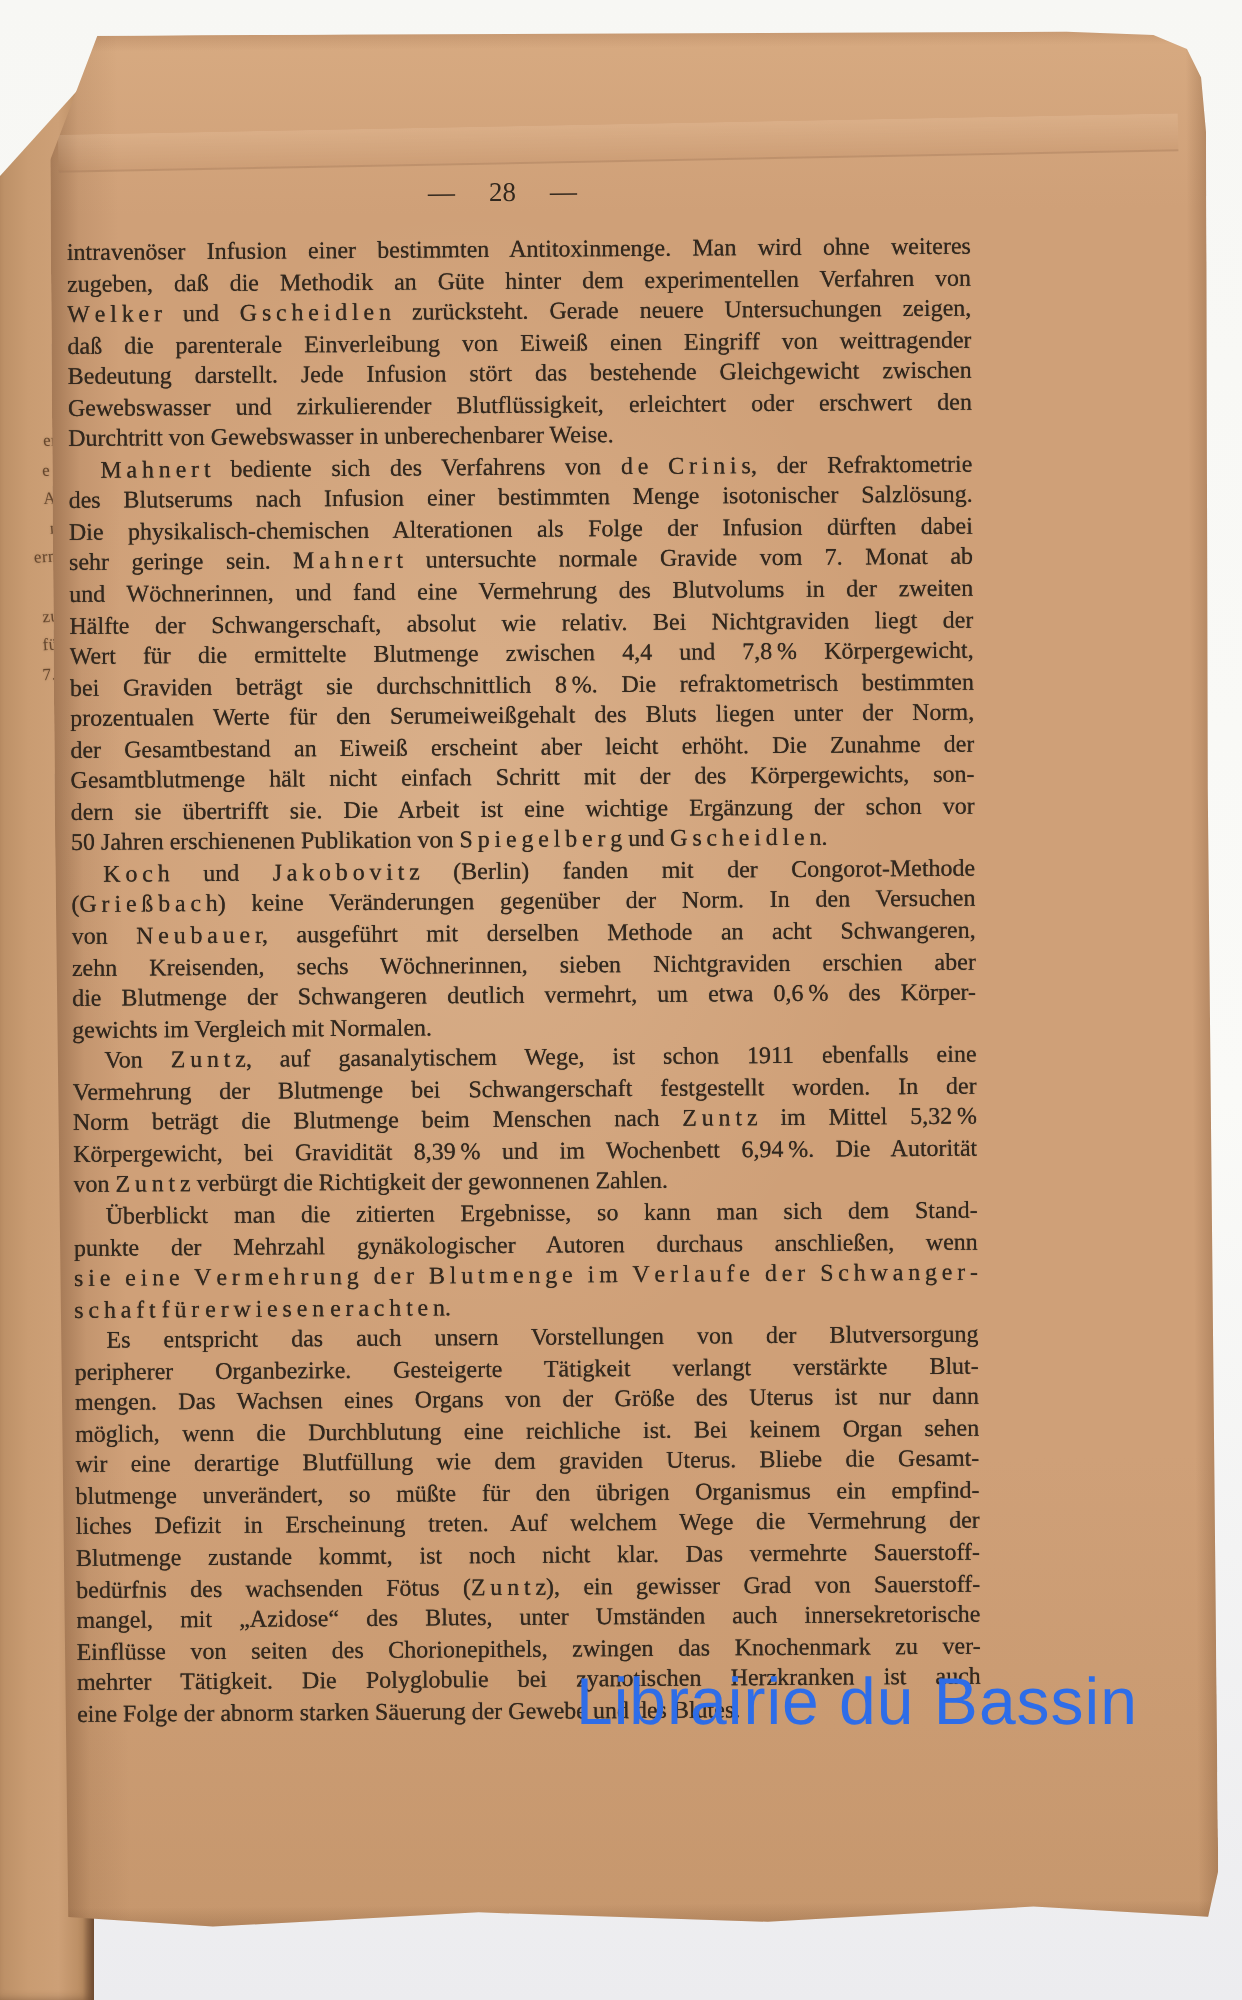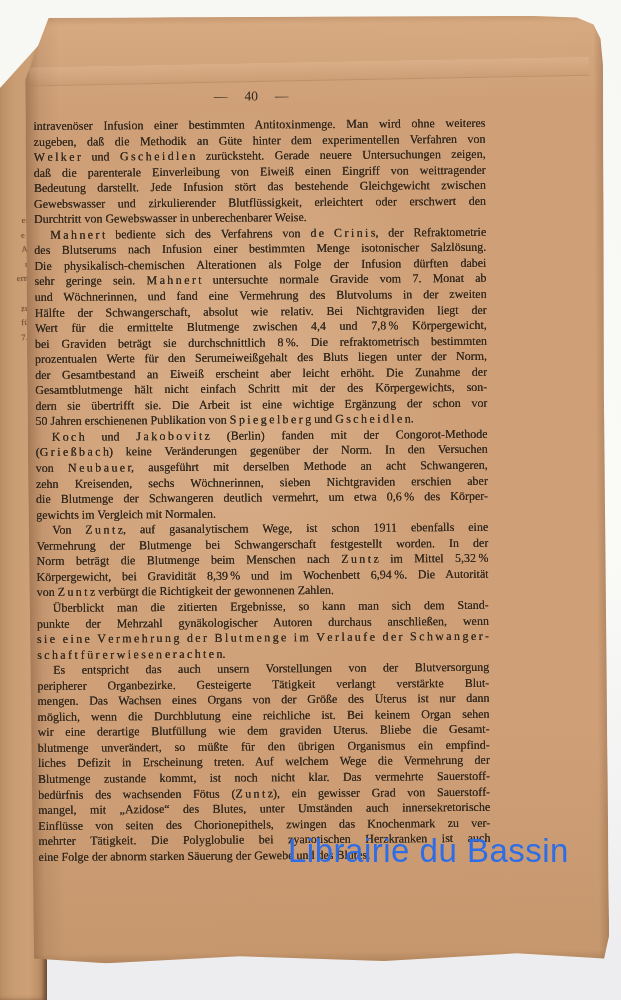--- a/index.html
+++ b/index.html
@@ -127,21 +127,21 @@
         <div class="frag">eränderu</div>
         <div class="frag">mit der V</div>
         <div class="frag">Blots ku</div>
       </div>
   </div>
 
   <div class="page">
     <div class="crease-top"></div>
     <div class="header">
       <span class="dash">—</span>
-      <span class="pnum">40</span>
+      <span class="pnum">28</span>
       <span class="dash">—</span>
     </div>
     <div class="text-block">
         <div class="line">intravenöser Infusion einer bestimmten Antitoxinmenge. Man wird ohne weiteres</div>
         <div class="line">zugeben, daß die Methodik an Güte hinter dem experimentellen Verfahren von</div>
         <div class="line">W e l k e r und G s c h e i d l e n zurücksteht. Gerade neuere Untersuchungen zeigen,</div>
         <div class="line">daß die parenterale Einverleibung von Eiweiß einen Eingriff von weittragender</div>
         <div class="line">Bedeutung darstellt. Jede Infusion stört das bestehende Gleichgewicht zwischen</div>
         <div class="line">Gewebswasser und zirkulierender Blutflüssigkeit, erleichtert oder erschwert den</div>
         <div class="line end">Durchtritt von Gewebswasser in unberechenbarer Weise.</div>

